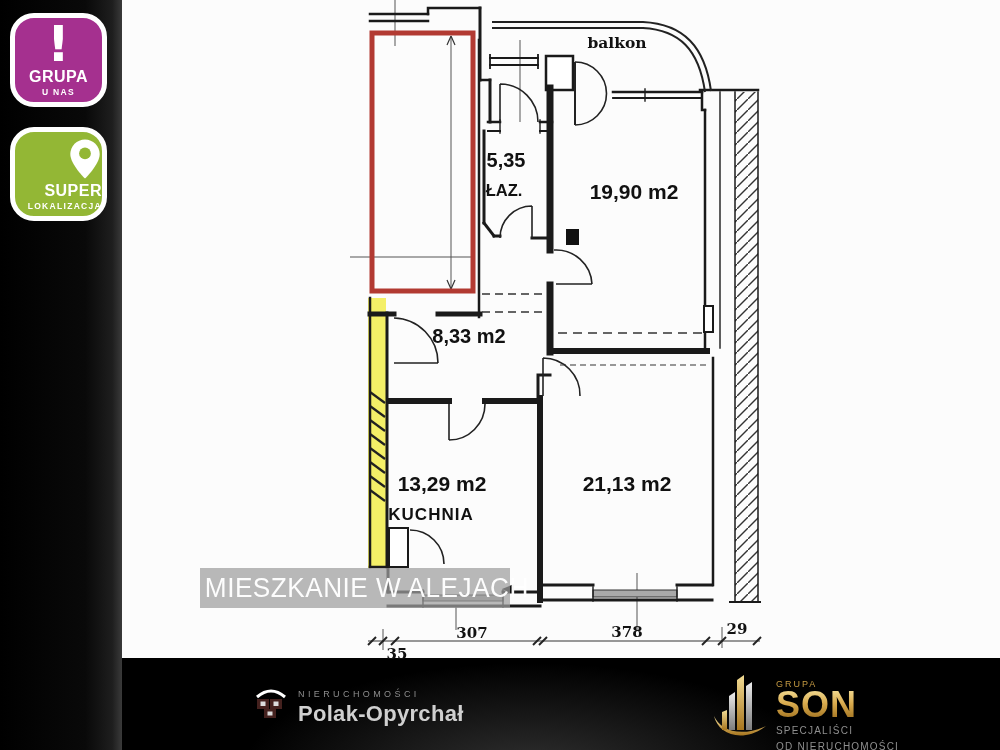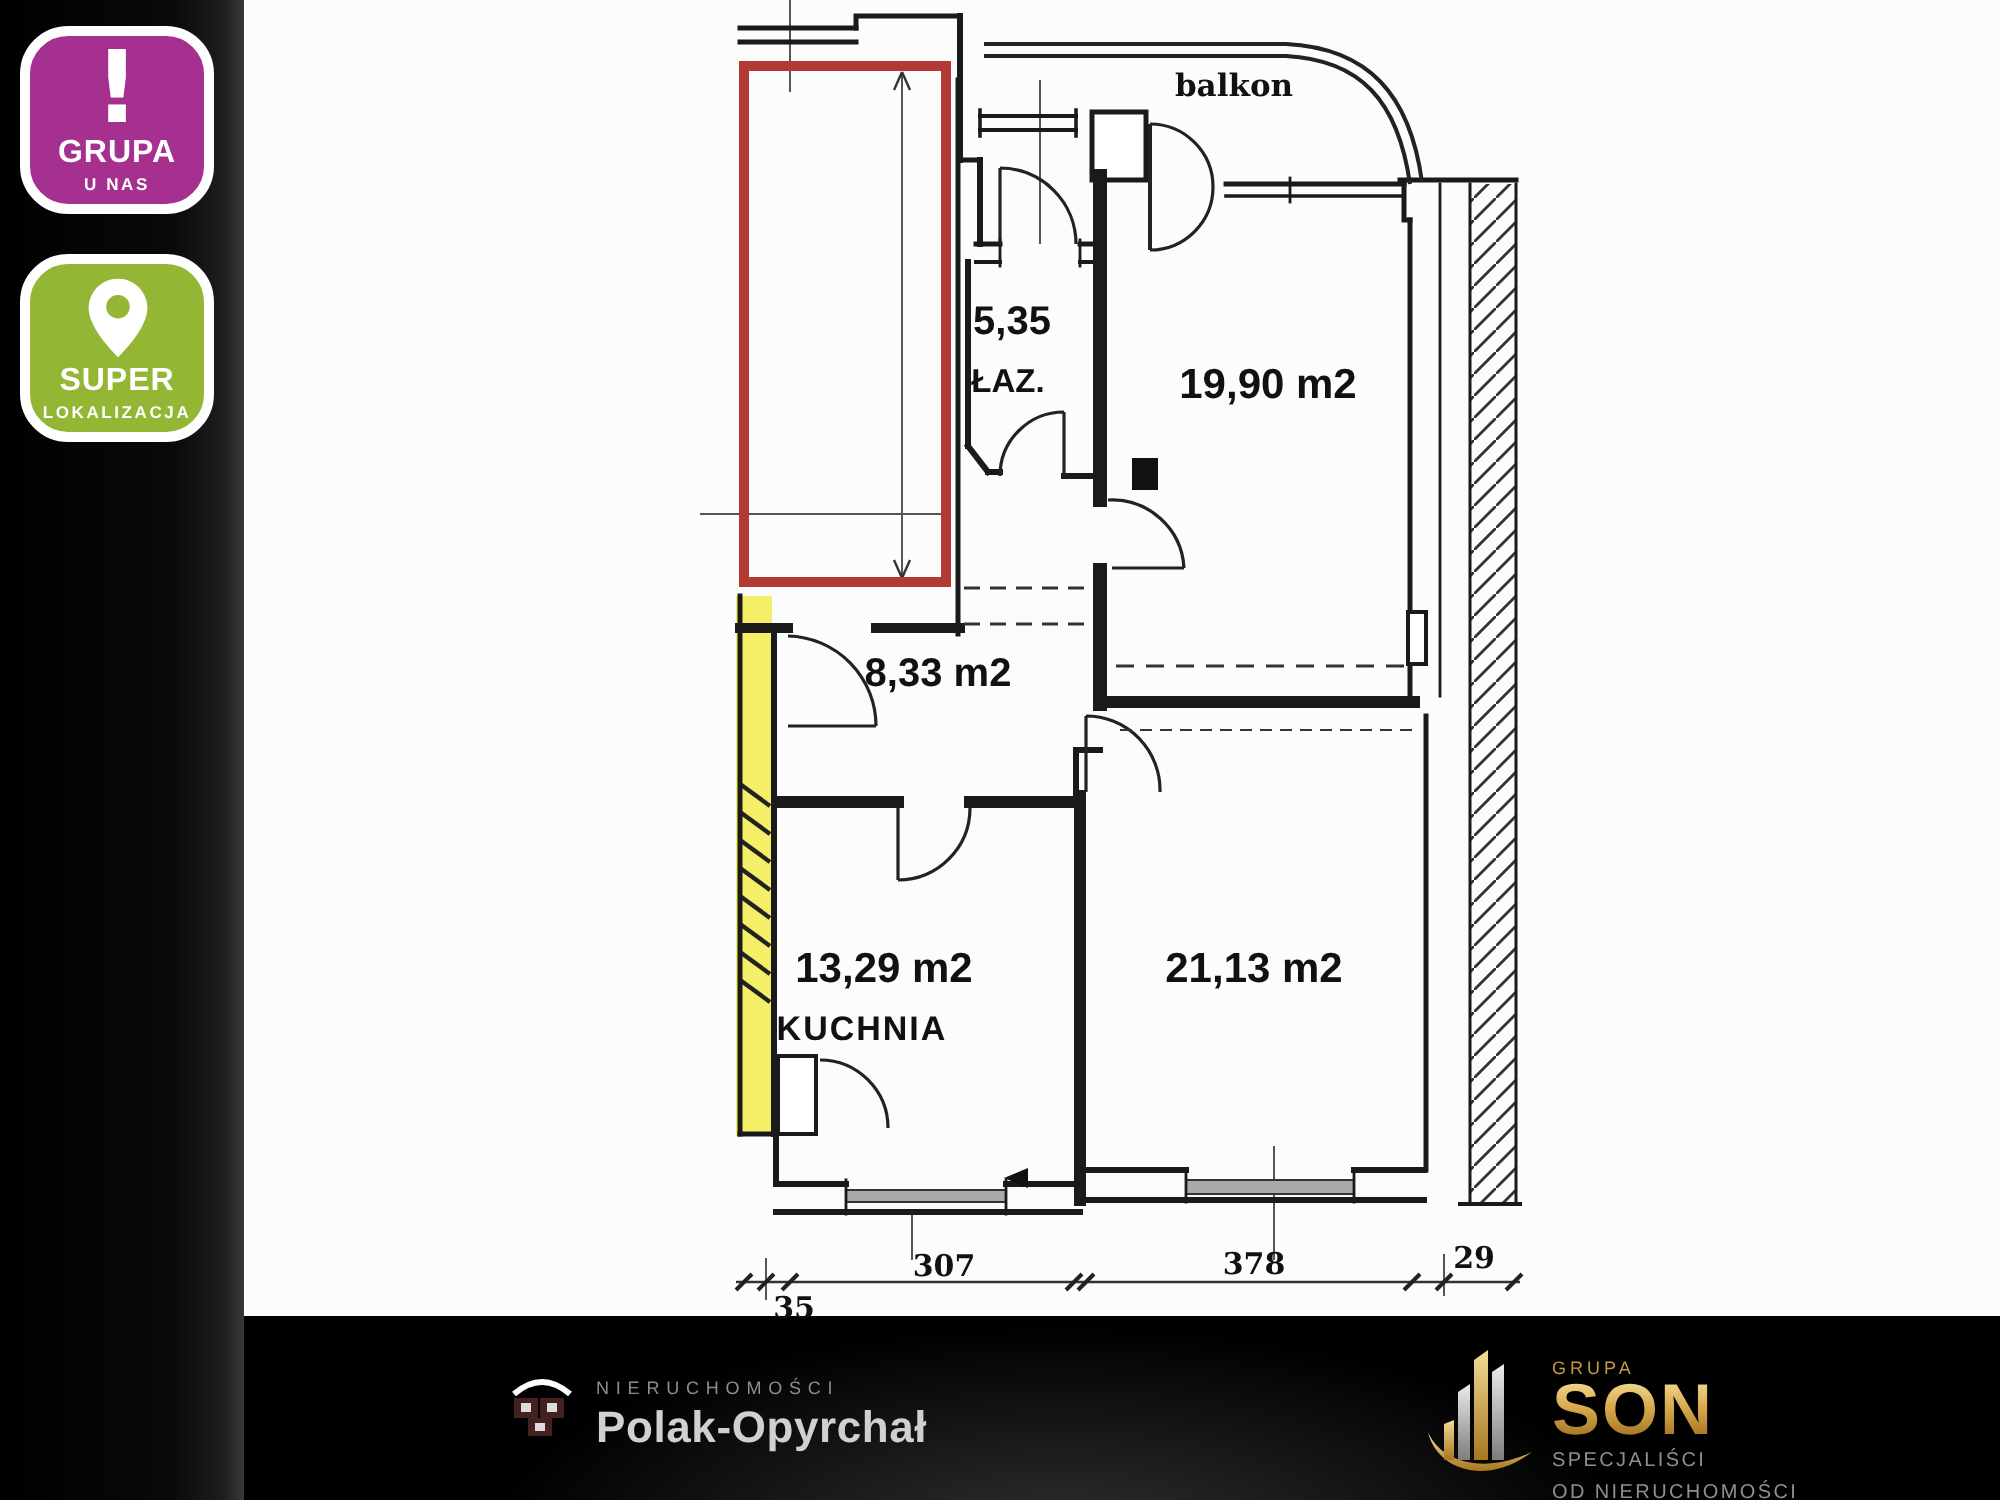--- a/index.html
+++ b/index.html
@@ -9,21 +9,21 @@
               background:linear-gradient(90deg,#000 0%,#090909 70%,#1e1e1e 92%,#3a3a3a 100%);}
   .bottom-glow{position:absolute;left:240px;top:662px;width:580px;height:120px;
                background:radial-gradient(ellipse at 50% 90%,rgba(120,120,120,.40),rgba(0,0,0,0) 70%);}
   .plan-svg{position:absolute;left:0;top:0;}
 
   
   .badge{position:absolute;left:10px;width:97px;height:94px;box-sizing:border-box;
          border:5px solid #fff;border-radius:24px;display:flex;flex-direction:column;
          align-items:center;justify-content:flex-start;color:#fff;text-align:center;}
   .badge-tylko{top:13px;background:#a5308f;}
-  .badge-super{top:127px;background:#93b735;}
+  .badge-super{top:127px;background:#93b735;align-items:flex-end;}
   .excl{font-size:50px;font-weight:bold;line-height:.92;margin-top:3px;font-family:"DejaVu Sans",sans-serif;}
   .badge-l1{font-size:16px;font-weight:bold;letter-spacing:.5px;margin-top:1px;}
   .badge-l2{font-size:8.5px;font-weight:bold;letter-spacing:1.3px;margin-top:1px;}
   .badge-super .badge-l1{margin-top:0;}
   .pin-wrap{height:46px;margin-top:4px;display:flex;align-items:center;}
 
   
   .watermark{position:absolute;left:200px;top:568px;width:310px;height:40px;
              background:rgba(158,158,158,.72);display:flex;align-items:center;}
   .watermark span{color:rgba(255,255,255,.97);font-size:27px;letter-spacing:.5px;
@@ -214,20 +214,23 @@
     <g fill="#111" text-anchor="middle" font-family="DejaVu Serif, serif" font-weight="bold" font-size="15">
       <text x="397" y="659">35</text>
       <text x="472" y="638">307</text>
       <text x="627" y="637">378</text>
       <text x="737" y="634">29</text>
     </g>
   </svg>
 
   <div class="bottom-glow"></div>
 
+  <div class="watermark">
+    <span>MIESZKANIE W ALEJACH</span>
+  </div>
 
   <div class="badge badge-tylko">
     <div class="excl">!</div>
     <div class="badge-l1">GRUPA</div>
     <div class="badge-l2">U NAS</div>
   </div>
 
   <div class="badge badge-super">
     <div class="pin-wrap">
       <svg width="34" height="42" viewBox="0 0 24 30">

